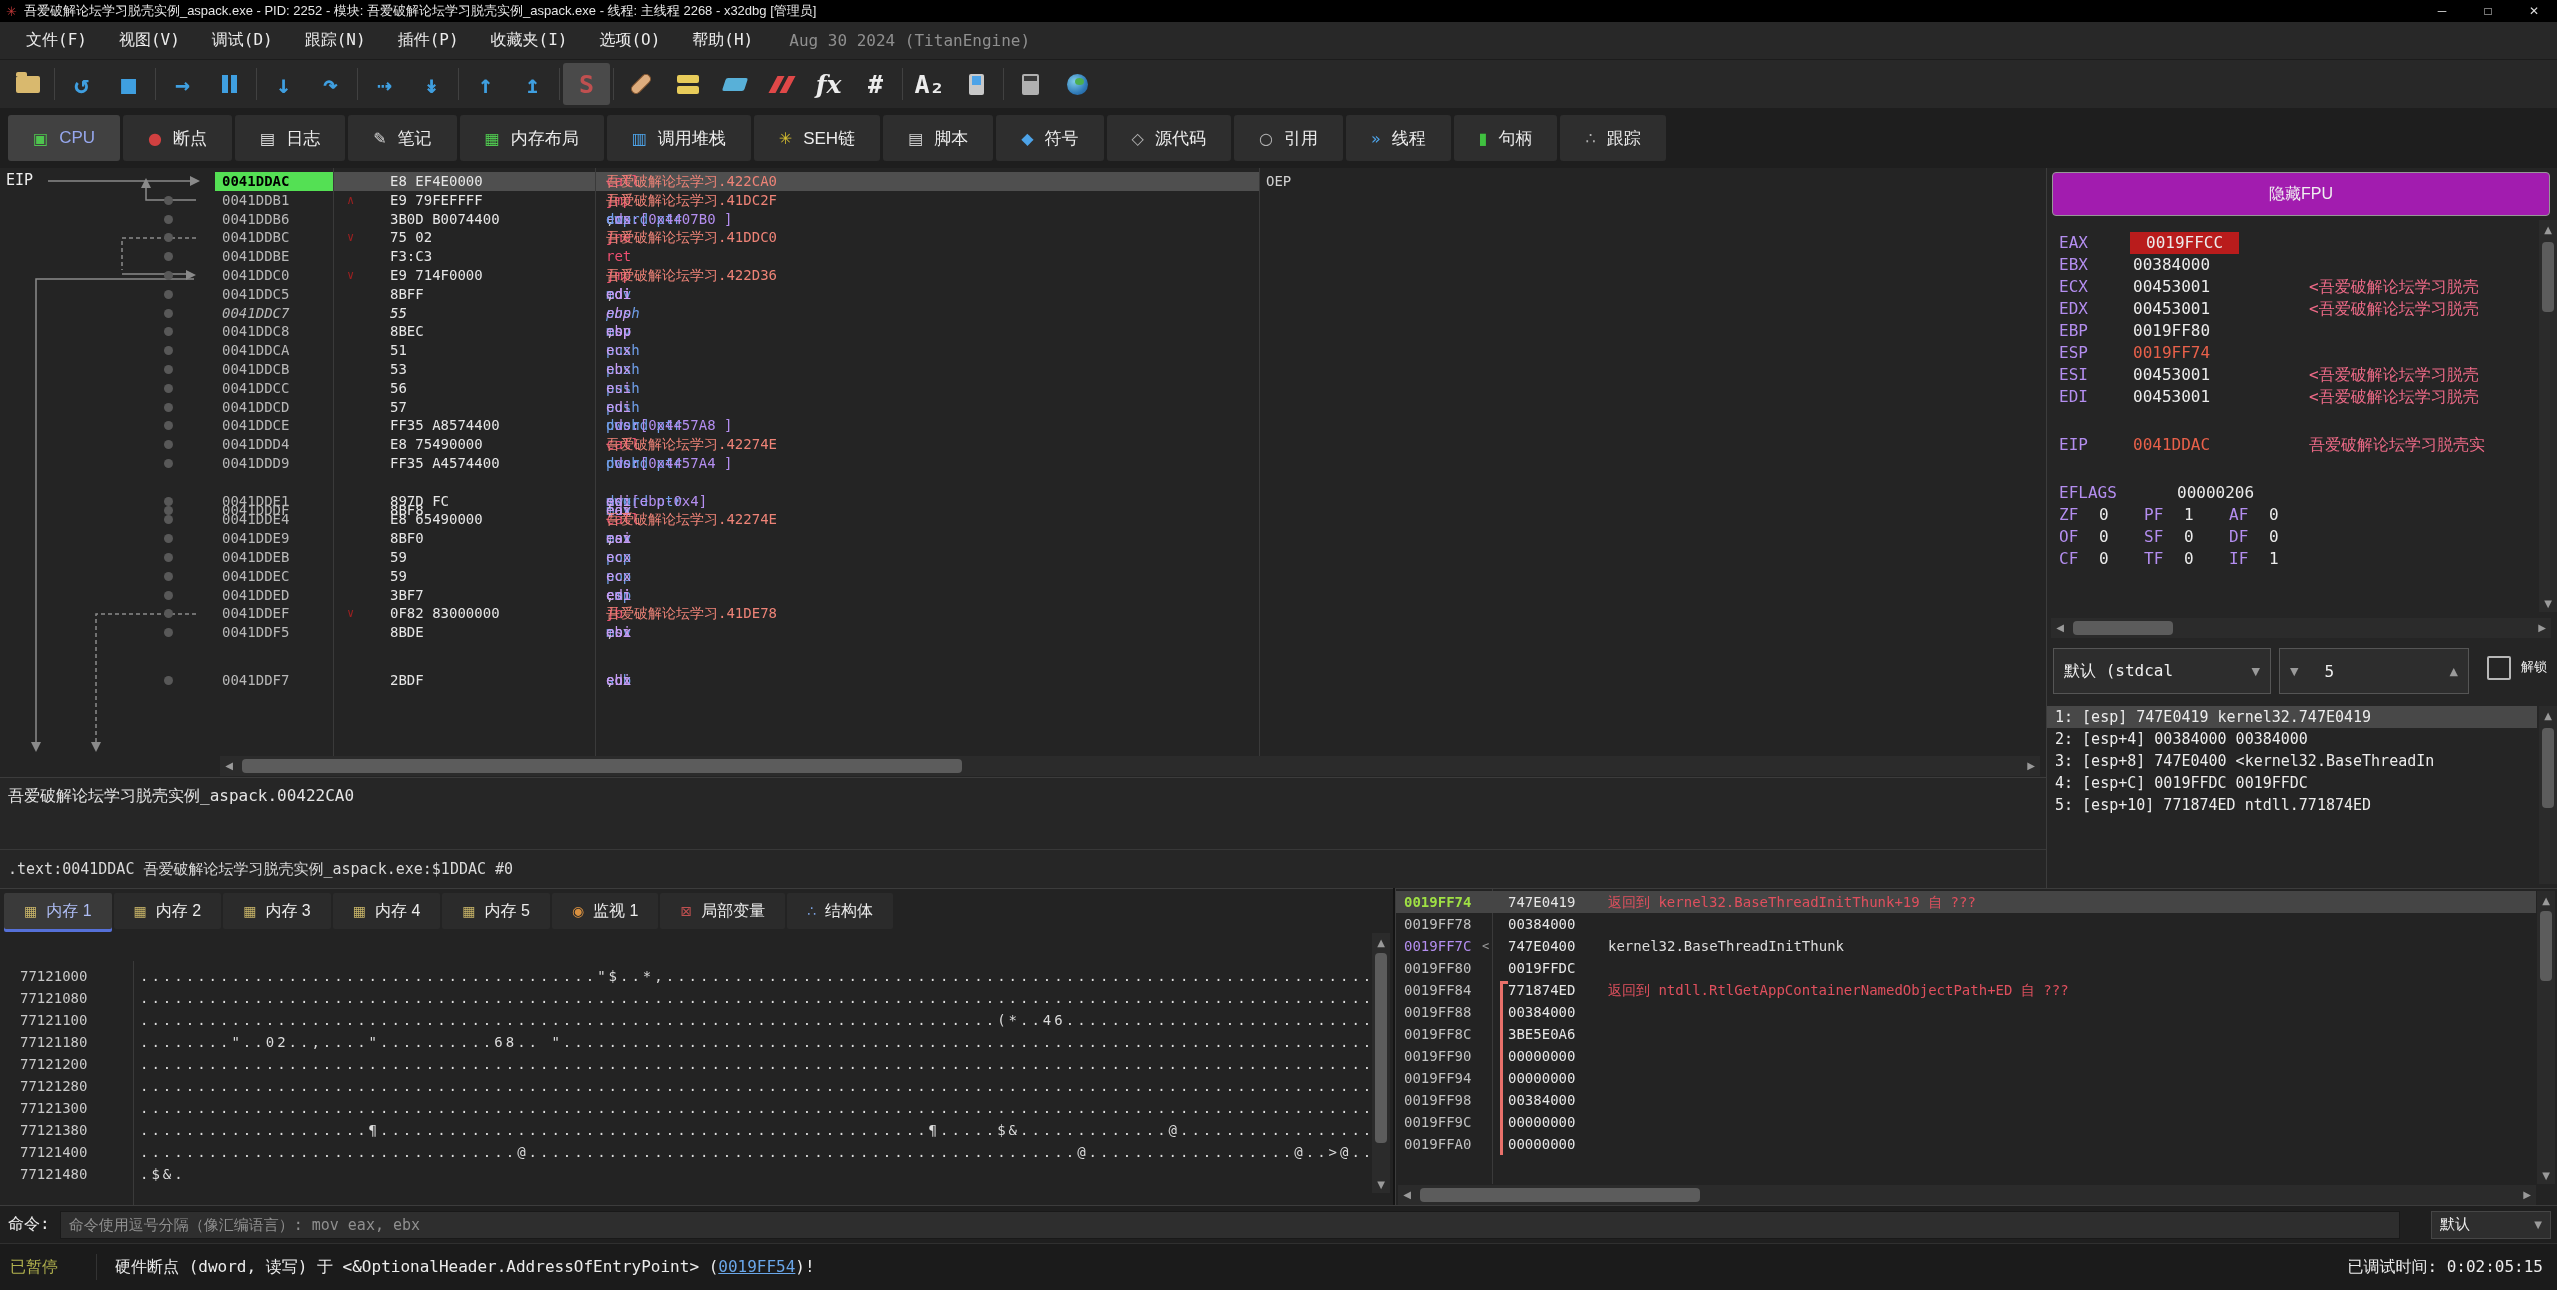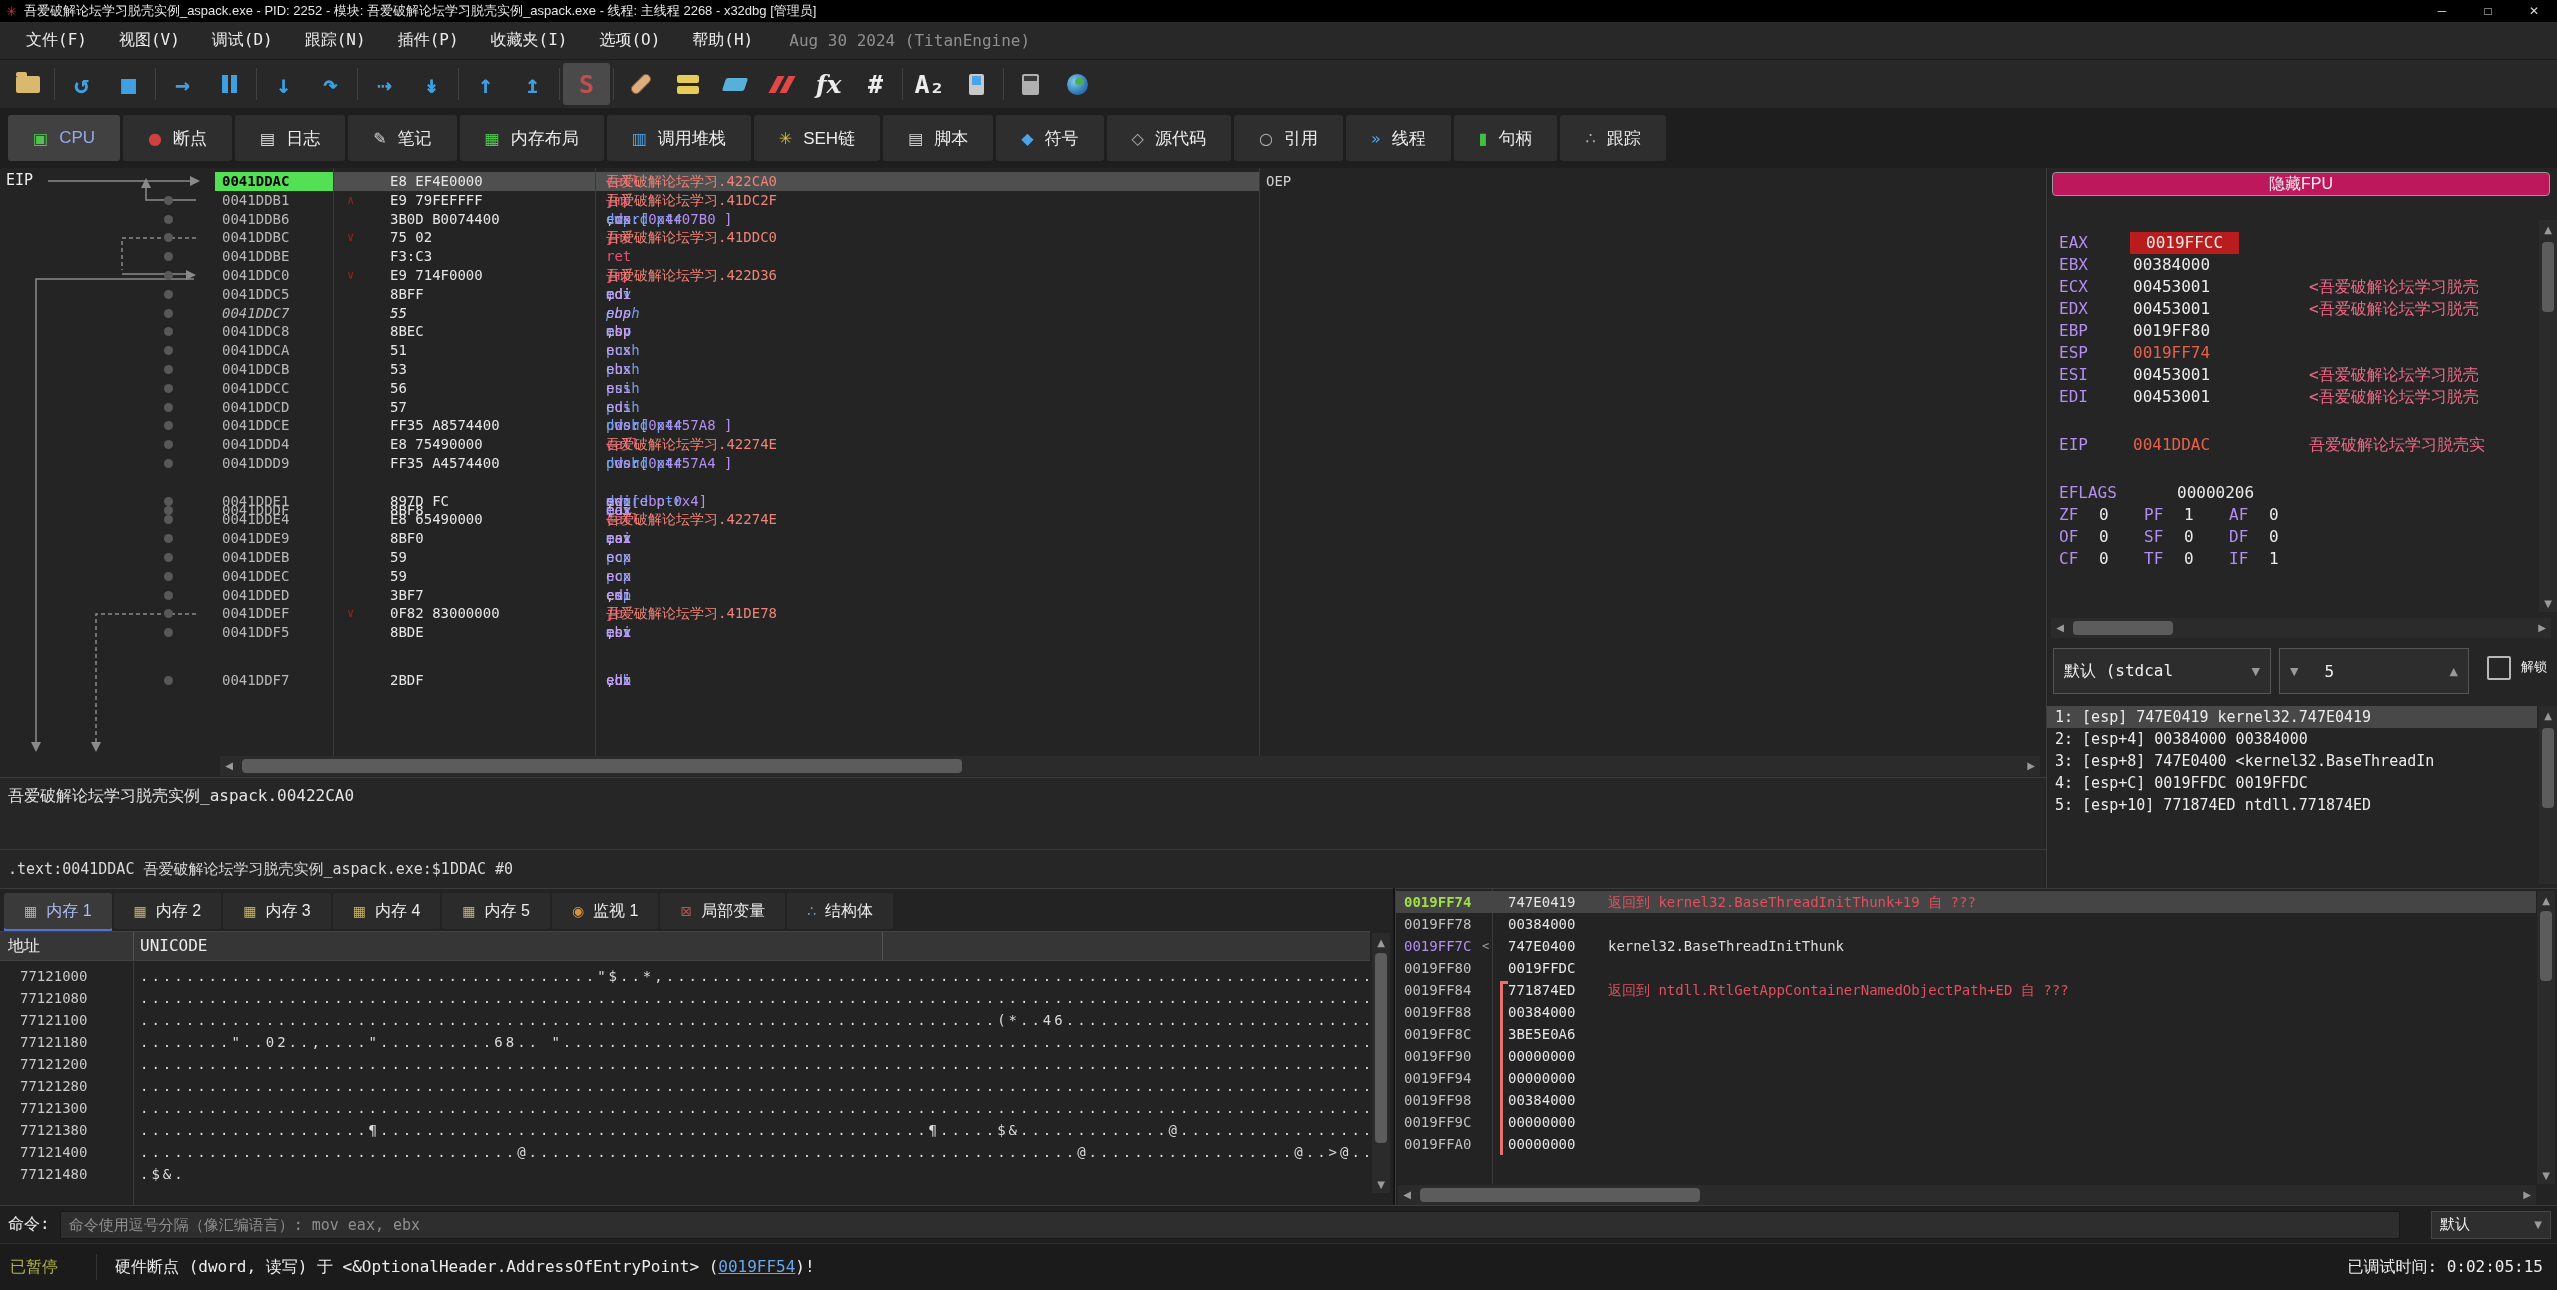--- a/index.html
+++ b/index.html
@@ -77,22 +77,22 @@
   .sb-thumb { position:absolute; background:#5c5c5c; border-radius:4px; }
 
   
   .infobox { position:absolute; left:0; top:777px; width:2046px; height:111px; background:#262626; border-top:1px solid #3c3c3c; }
   .info-line1 { position:absolute; left:8px; top:8px; font-size:16px; color:#e4e4e4; }
   .info-sep { position:absolute; left:0; top:71px; width:2046px; height:1px; background:#383838; }
   .info-line2 { position:absolute; left:8px; top:82px; font-size:15px; color:#dadada; }
 
   
   .regs-panel { position:absolute; left:2046px; top:168px; width:511px; height:720px; background:#252525; border-left:1px solid #3c3c3c; overflow:hidden;}
-  .fpu-btn { position:absolute; left:5px; top:4px; width:498px; height:24px; border:1px solid #979797; border-radius:4px;
-    background:#be185d; color:#f0f0f0; font-size:16px; display:flex; align-items:center; justify-content:center; font-family:"Liberation Sans",sans-serif;}
+  .fpu-btn { position:absolute; left:5px; top:4px; width:498px; height:44px; border:1px solid #979797; border-radius:4px;
+    background:#a21caf; color:#f0f0f0; font-size:16px; display:flex; align-items:center; justify-content:center; font-family:"Liberation Sans",sans-serif;}
   .rrow { position:absolute; left:0; width:511px; height:22px; font-size:16px; line-height:22px; white-space:pre; overflow:hidden;}
   .rname { position:absolute; left:12px; color:var(--mn-mem); }
   .rname.u-y { border-bottom:2px solid #d8d848; } .rname.u-r { border-bottom:2px solid #e03030; }
   .rval { position:absolute; left:86px; color:#ececec; }
   .rval.vred { color:var(--val-red); }
   .rval.vsel { background:#b91c1c; padding:0 16px; margin-left:-3px;}
   .rcmt { position:absolute; left:262px; color:var(--reg-cmt); }
   .fpair-n { color:var(--mn-mem); display:inline-block; width:40px; }
   .fpair-v { color:#ececec; display:inline-block; width:45px; }
   .conv-box { position:absolute; left:6px; top:480px; width:218px; height:46px; background:#2d2d2d; border:1px solid #555;
@@ -463,26 +463,20 @@
       </div>
       <div class="dtab">
         <span class="tglyph" style="color: rgb(192, 80, 80);">⊠</span>
         <span>局部变量</span>
       </div>
       <div class="dtab">
         <span class="tglyph" style="color: rgb(122, 160, 224);">∴</span>
         <span>结构体</span>
       </div>
     </div>
-  <div class="dump-header">
-    <span class="dh-addr">地址</span>
-    <div class="dh-sep1"></div>
-    <span class="dh-uni">UNICODE</span>
-    <div class="dh-sep2"></div>
-  </div>
   <div class="dump-colsep"></div>
   <div>
       <div class="mrow" style="top: 76px;"><span class="m-addr">77121000</span><span class="m-text">........................................"$..*,......................................................................................................</span></div>
       <div class="mrow" style="top: 98px;"><span class="m-addr">77121080</span><span class="m-text">.................................................................................................................................................</span></div>
       <div class="mrow" style="top: 120px;"><span class="m-addr">77121100</span><span class="m-text">...........................................................................(*..46..................................................................</span></div>
       <div class="mrow" style="top: 142px;"><span class="m-addr">77121180</span><span class="m-text">........"..02..,...."..........68.. "...............................................................................................................</span></div>
       <div class="mrow" style="top: 164px;"><span class="m-addr">77121200</span><span class="m-text">.................................................................................................................................................</span></div>
       <div class="mrow" style="top: 186px;"><span class="m-addr">77121280</span><span class="m-text">.................................................................................................................................................</span></div>
       <div class="mrow" style="top: 208px;"><span class="m-addr">77121300</span><span class="m-text">.................................................................................................................................................</span></div>
       <div class="mrow" style="top: 230px;"><span class="m-addr">77121380</span><span class="m-text">....................¶................................................¶.....$&amp;.............@......................................................</span></div>

